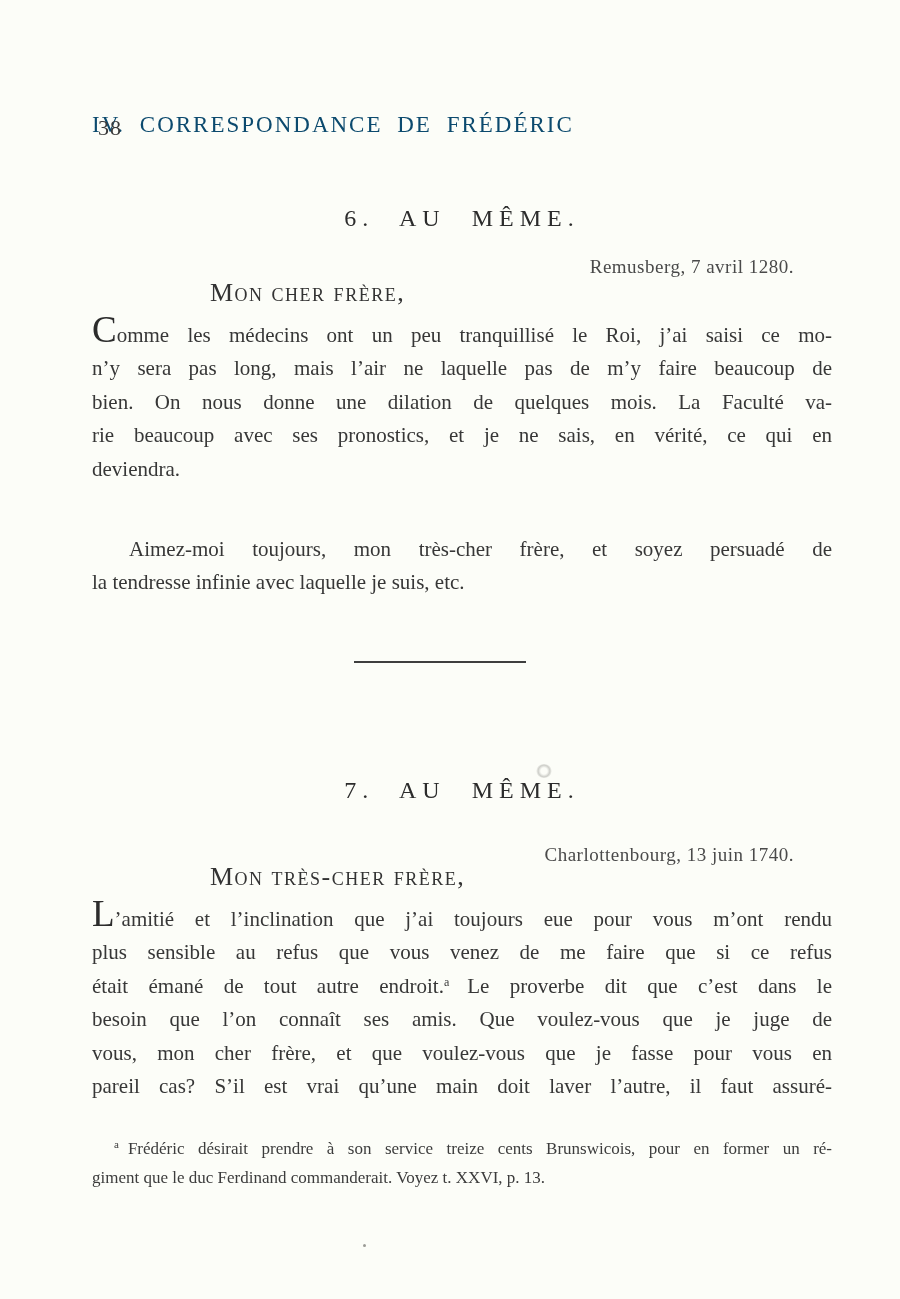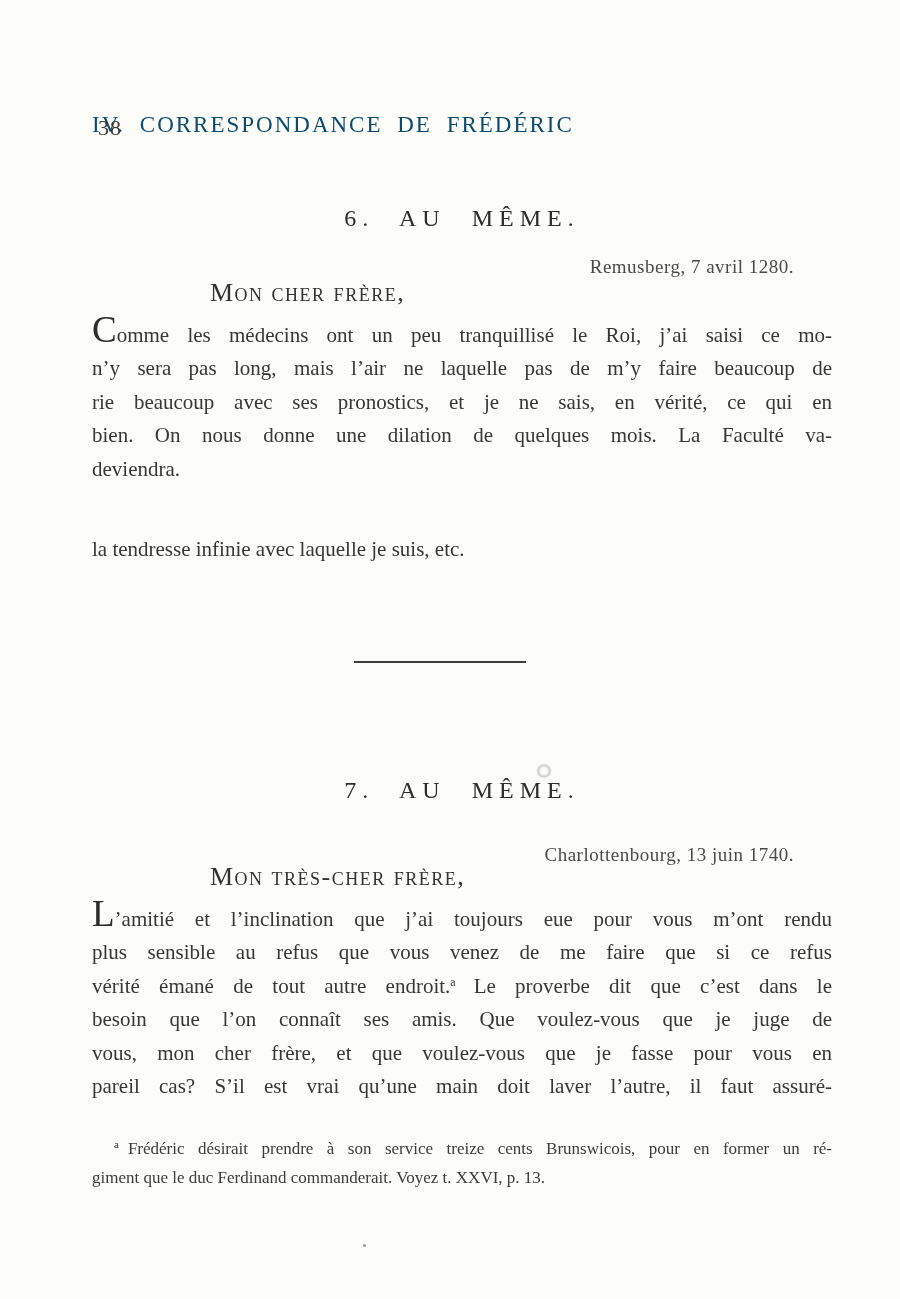--- a/index.html
+++ b/index.html
@@ -112,41 +112,42 @@
     <div class="running-header">IV.  CORRESPONDANCE DE FRÉDÉRIC</div>
   </div>
 
   <div class="section-heading heading-6">6.  AU MÊME.</div>
   <div class="dateline dateline-6">Remusberg, 7 avril 1280.</div>
   <div class="salutation salutation-6">Mon cher frère,</div>
 
   <div class="letter-body body-6">
     <div class="line"><span class="initial">C</span><span>omme les médecins ont un peu tranquillisé le Roi, j’ai saisi ce mo-</span></div>
     <div class="line">n’y sera pas long, mais l’air ne laquelle pas de m’y faire beaucoup de</div>
+    <div class="line">bien. On nous donne une dilation de quelques mois. La Faculté va-</div>
     <div class="line">rie beaucoup avec ses pronostics, et je ne sais, en vérité, ce qui en</div>
-    <div class="line">bien. On nous donne une dilation de quelques mois. La Faculté va-</div>
     <div class="line last">deviendra.</div>
   </div>
 
   <div class="letter-body close-6">
+    <div class="line indent">Aimez-moi toujours, mon très-cher frère, et soyez persuadé de</div>
     <div class="line last">la tendresse infinie avec laquelle je suis, etc.</div>
   </div>
 
   <div class="divider"></div>
 
   <div class="scan-smudge"></div>
 
   <div class="section-heading heading-7">7.  AU MÊME.</div>
   <div class="dateline dateline-7">Charlottenbourg, 13 juin 1740.</div>
   <div class="salutation salutation-7">Mon très-cher frère,</div>
 
   <div class="letter-body body-7">
     <div class="line"><span class="initial">L</span><span>’amitié et l’inclination que j’ai toujours eue pour vous m’ont rendu</span></div>
     <div class="line">plus sensible au refus que vous venez de me faire que si ce refus</div>
-    <div class="line"><span>vérité émané de tout autre endroit.</span><sup class="ref">a</sup><span class="after-sup">Le proverbe dit que c’est dans le</span></div>
+    <div class="line"><span>était émané de tout autre endroit.</span><sup class="ref">a</sup><span class="after-sup">Le proverbe dit que c’est dans le</span></div>
     <div class="line">besoin que l’on connaît ses amis. Que voulez-vous que je juge de</div>
     <div class="line">vous, mon cher frère, et que voulez-vous que je fasse pour vous en</div>
     <div class="line">pareil cas? S’il est vrai qu’une main doit laver l’autre, il faut assuré-</div>
   </div>
 
   <div class="footnote">
     <div class="fn-line indent"><sup class="fn-marker">a</sup><span>Frédéric désirait prendre à son service treize cents Brunswicois, pour en former un ré-</span></div>
     <div class="fn-line last">giment que le duc Ferdinand commanderait. Voyez t. XXVI, p. 13.</div>
   </div>
 

